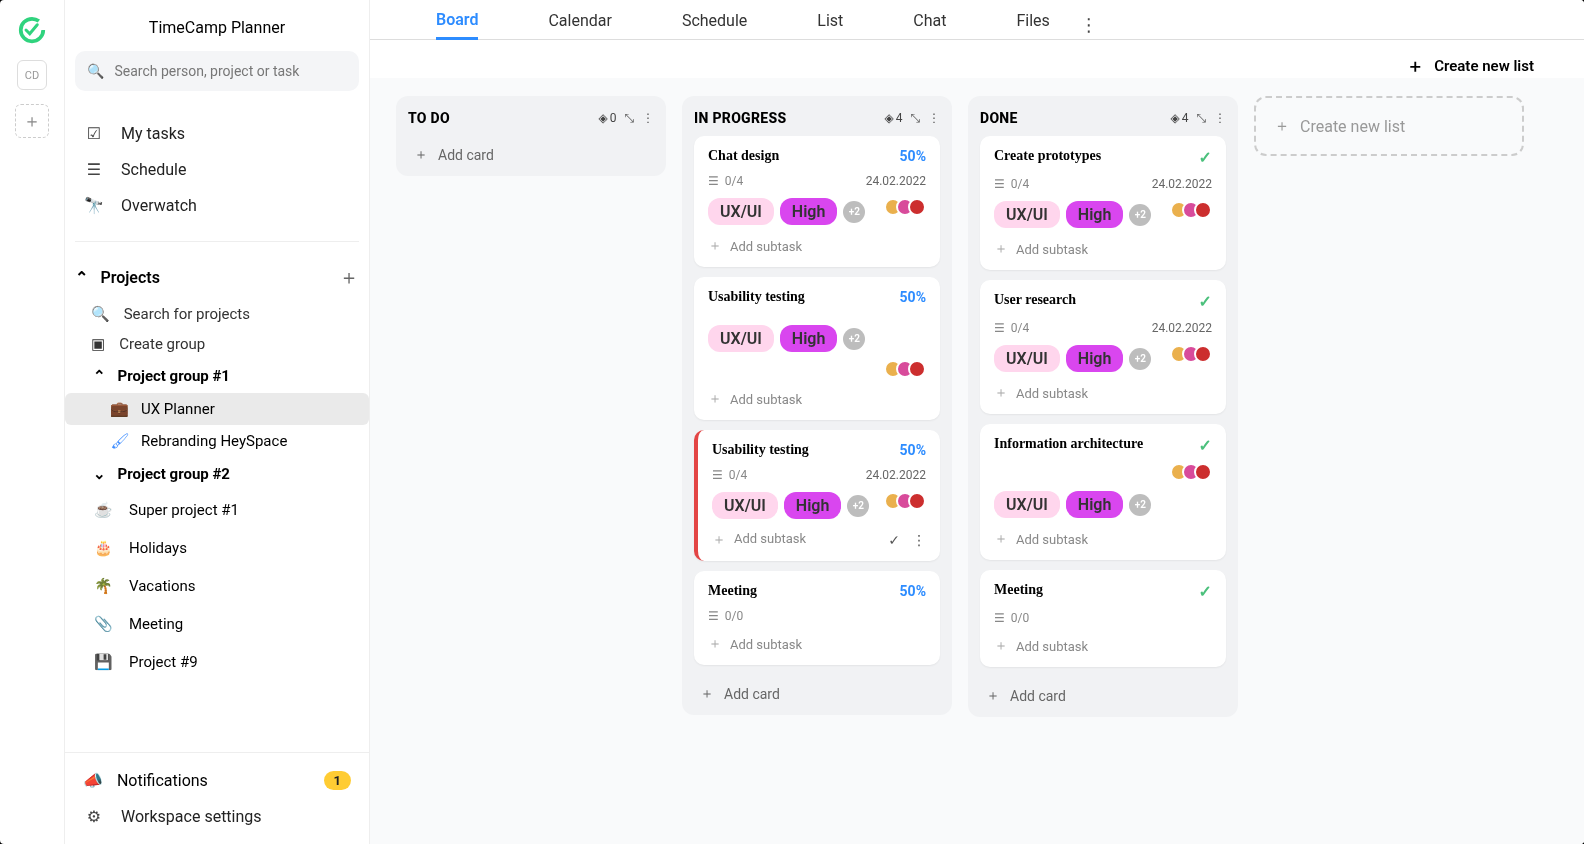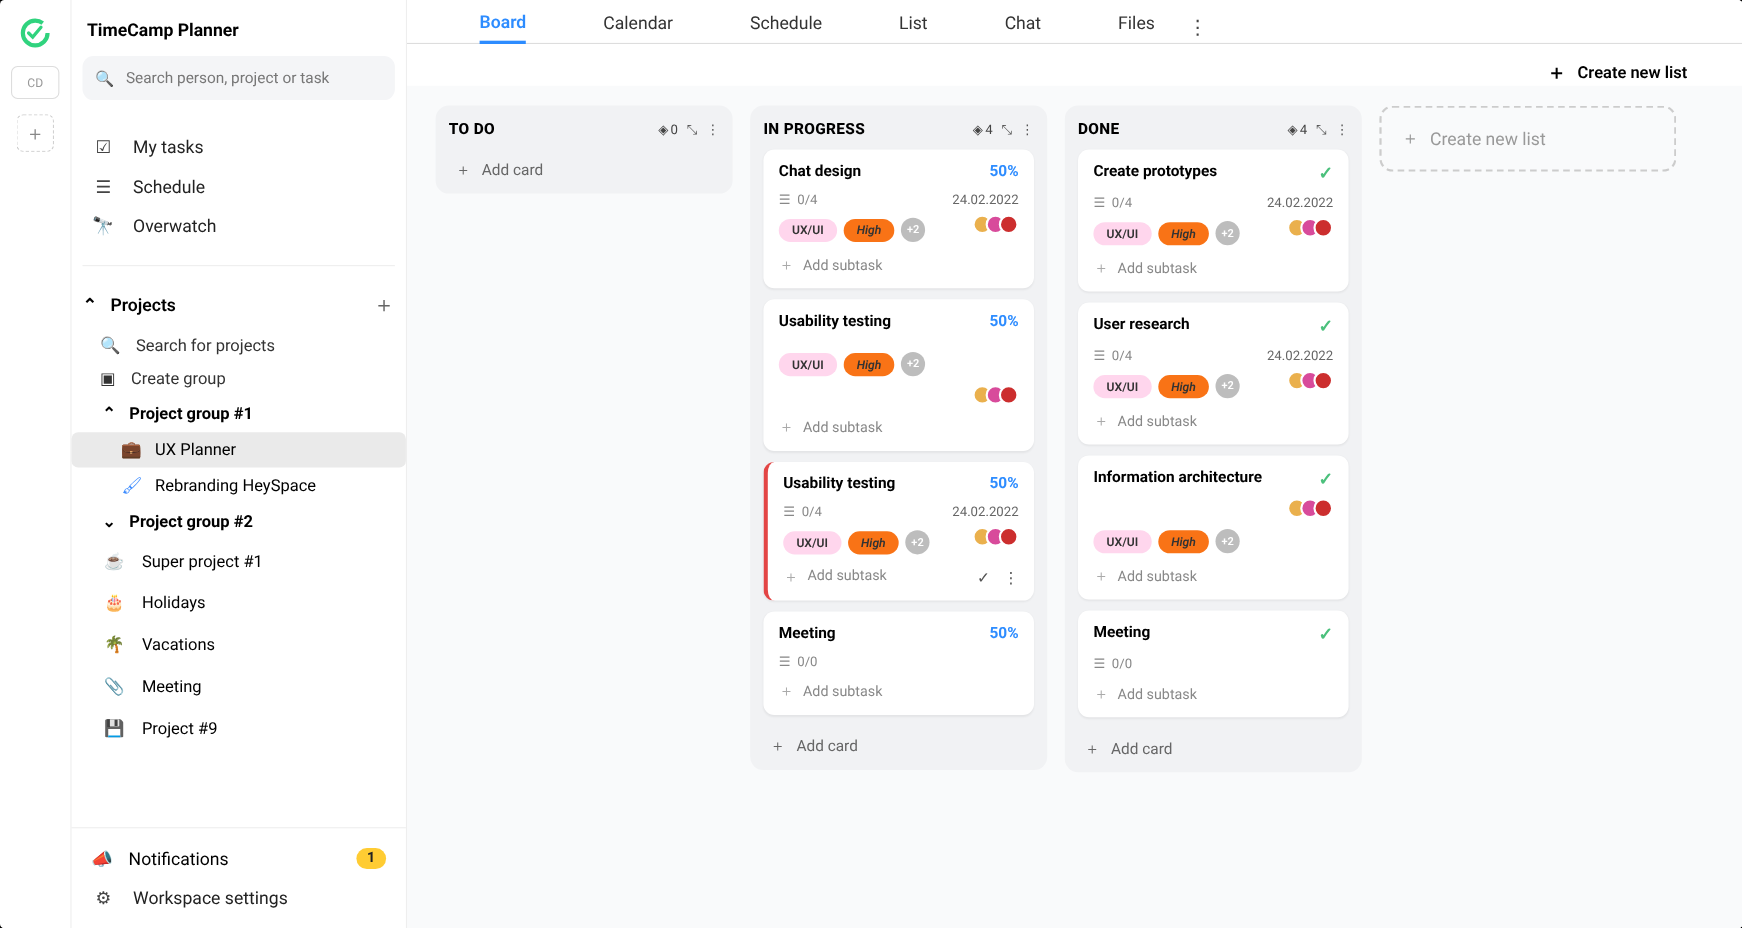--- a/index.html
+++ b/index.html
@@ -1,25 +1,25 @@
 <!DOCTYPE html>
 <html><head>
 <meta charset="utf-8">
 <style>
 * { box-sizing: border-box; margin: 0; padding: 0; font-family: -apple-system, BlinkMacSystemFont, "Segoe UI", Roboto, sans-serif; }
 body { background: #000; width: 1584px; height: 844px; overflow: hidden; }
 .app { background: #fff; width: 100%; height: 100%; display: flex; border-radius: 4px; overflow: hidden; }
 .rail { width: 65px; border-right: 1px solid #eee; padding-top: 10px; display:flex; flex-direction:column; align-items:center; gap:10px; }
 .logo { width:40px; height:40px; display:flex; align-items:center; justify-content:center; }
 .logo svg { width:30px; height:30px; }
-.avatar-sq { width:44px; height:30px; border:1px solid #ddd; border-radius:6px; display:flex; align-items:center; justify-content:center; font-size:11px; color:#999; }
+.avatar-sq { width:30px; height:30px; border:1px solid #ddd; border-radius:6px; display:flex; align-items:center; justify-content:center; font-size:11px; color:#999; }
 .rail-add { width:34px; height:34px; border:1px dashed #ccc; border-radius:6px; display:flex; align-items:center; justify-content:center; color:#888; font-size:18px; cursor:pointer; margin-top:4px; }
 
 .sidebar { width: 305px; border-right: 1px solid #eee; display:flex; flex-direction:column; height:100%; }
-.sb-head { padding: 18px 14px 10px; font-weight:700; font-size:16px; }
+.sb-head { padding: 18px 14px 10px; font-weight:400; font-size:16px;text-align:center; }
 .search { margin: 4px 10px; background:#f4f5f7; border-radius:10px; height:40px; display:flex; align-items:center; padding:0 12px; gap:10px; color:#777; font-size:14px; }
 .sb-list { padding: 20px 6px 4px; }
 .sb-item { display:flex; align-items:center; gap:14px; padding: 8px 10px; font-size:16px; color:#222; cursor:pointer; border-radius:8px; }
 .sb-item .ic { width:26px; height:20px; display:flex; align-items:center; justify-content:center; color:#444; }
 .sb-divider { height:1px; background:#eee; margin: 14px 10px; }
 .sb-section { display:flex; align-items:center; justify-content:space-between; padding:8px 10px; }
 .sb-section-title { display:flex; align-items:center; gap:12px; font-size:16px; font-weight:600; }
 .sb-sub { display:flex; align-items:center; gap:14px; padding:6px 10px 6px 26px; font-size:15px; color:#333; cursor:pointer; }
 .sb-group { display:flex; align-items:center; gap:12px; padding:8px 10px 8px 28px; font-weight:700; font-size:15px; }
 .sb-proj { display:flex; align-items:center; gap:12px; padding:7px 10px 7px 46px; font-size:15px; cursor:pointer; border-radius:6px; }
@@ -43,29 +43,29 @@
 .board-area { flex:1; display:flex; gap:16px; padding: 18px 26px; background:#f9fafb; overflow:auto; }
 .col { width:270px; background:#f1f2f4; border-radius:12px; padding: 14px 12px 10px; display:flex; flex-direction:column; flex-shrink:0; height:fit-content; max-height: 690px; }
 .col-header { display:flex; align-items:center; justify-content:space-between; margin-bottom:10px;gap:39px; }
 .col-title { font-weight:800; font-size:14px; letter-spacing:0.3px; }
 .col-icons { display:flex; align-items:center; gap:8px; color:#555; font-size:12px; }
 .col-count { display:flex; align-items:center; gap:2px; font-size:12px; color:#444; }
 .col-mini { cursor:pointer; font-size:12px; }
 .card { background:#fff; border-radius:10px; padding:12px 14px; margin-bottom:10px; box-shadow:0 1px 2px rgba(0,0,0,0.06); position:relative; }
 .card.select { border-left:4px solid #e34545; }
 .card-head { display:flex; justify-content:space-between; align-items:flex-start; }
-.card-title { font-weight:700; font-size:14px; max-width:160px; }
+.card-title { font-weight:700; font-size:14px; max-width:160px;font-family:Liberation Serif, serif; }
 .card-pct { font-weight:700; color:#2d8cff; font-size:14px; }
 .check-green { color:#4bc07c; font-size:16px; font-weight:700; }
 .card-row { display:flex; justify-content:space-between; align-items:center; margin-top:10px; font-size:12px; color:#666; }
 .subt { display:flex; align-items:center; gap:6px; color:#888; }
 .chips { display:flex; align-items:center; gap:6px; margin-top:10px; }
-.chip { font-size:11px; font-weight:600; padding:4px 12px; border-radius:12px; }
+.chip { font-size:16px; font-weight:600; padding:4px 12px; border-radius:12px; }
 .chip.pink { background:#ffd6ed; color:#333; }
-.chip.teal { background:#f97316; color:#333;font-style:italic; }
+.chip.teal { background:#d946ef; color:#333; }
 .chip.count { background:#bdbdbd; color:#fff; width:22px; height:22px; border-radius:50%; display:flex; align-items:center; justify-content:center; padding:0; font-size:10px; }
 .avatars { display:flex; align-items:center; }
 .av { width:18px; height:18px; border-radius:50%; margin-left:-6px; border:2px solid #fff; }
 .av:nth-child(1){ background:#eab04d; margin-left:0; }
 .av:nth-child(2){ background:#d84b9b; }
 .av:nth-child(3){ background:#cc2e2e; }
 .chips-row { display:flex; justify-content:space-between; align-items:center; }
 .add-sub { display:flex; align-items:center; gap:8px; color:#888; margin-top:12px; font-size:13px; cursor:pointer; }
 .add-sub .plus { font-size:14px; color:#aaa; }
 .add-card { display:flex; align-items:center; gap:10px; padding:10px 6px 2px; color:#666; font-size:14px; cursor:pointer; }

